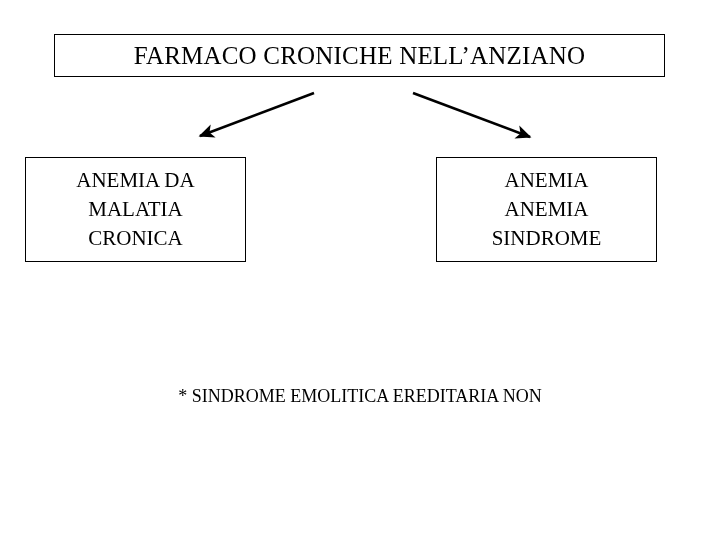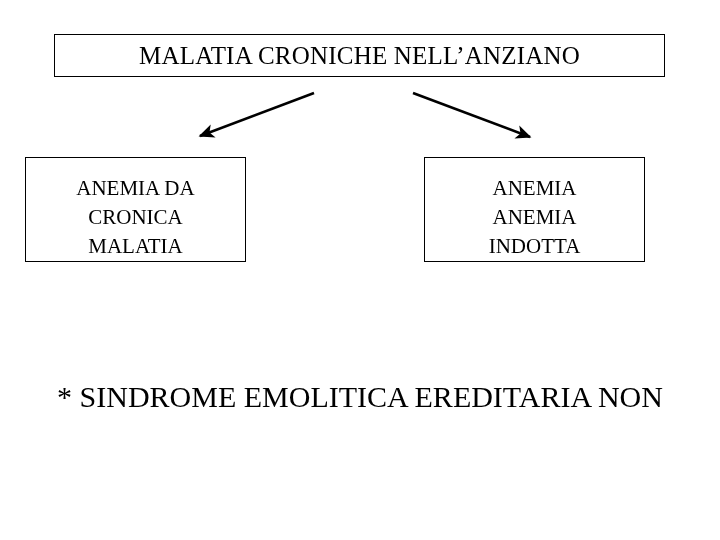--- a/index.html
+++ b/index.html
@@ -53,76 +53,76 @@
 
   
   .node-box {
     position: absolute;
     border: 1px solid #000000;
     box-sizing: border-box;
     background: #ffffff;
     display: flex;
     flex-direction: column;
     align-items: center;
-    justify-content: flex-end;
+    justify-content: center;
     top: 157px;
     width: 221px;
     height: 105px;
   }
   #node-left  { left: 25px; }
-  #node-right { left: 424px; }
+  #node-right { left: 436px; }
   .node-line {
     font-size: 21px;
     line-height: 29px;
     white-space: nowrap;
     text-align: center;
   }
 
   
   #footnote {
     position: absolute;
     left: 0px;
     top: 379px;
     width: 720px;
     text-align: center;
   }
   #footnote .foot-line {
-    font-size: 30px;
+    font-size: 18px;
     line-height: 35px;
     white-space: nowrap;
   }
 </style>
 </head>
 <body>
 
 <div id="slide">
 
   <div id="title-box">
-    <span class="title-text">MALATIA CRONICHE NELL’ANZIANO</span>
+    <span class="title-text">FARMACO CRONICHE NELL’ANZIANO</span>
   </div>
 
   <svg id="arrows" viewBox="0 0 720 540" width="720" height="540">
     <defs>
       <marker id="ah" markerWidth="7" markerHeight="7" refX="5.4" refY="3" orient="auto" markerUnits="strokeWidth">
         <path d="M0,0.35 L6,3 L0,5.65 L1.5,3 Z" fill="#000000"></path>
       </marker>
     </defs>
     <line x1="314" y1="93" x2="200" y2="136" stroke="#000000" stroke-width="2.6" marker-end="url(#ah)"></line>
     <line x1="413" y1="93" x2="530" y2="137" stroke="#000000" stroke-width="2.6" marker-end="url(#ah)"></line>
   </svg>
 
   <div id="node-left" class="node-box">
     <span class="node-line">ANEMIA DA</span>
+    <span class="node-line">MALATIA</span>
     <span class="node-line">CRONICA</span>
-    <span class="node-line">MALATIA</span>
   </div>
 
   <div id="node-right" class="node-box">
     <span class="node-line">ANEMIA</span>
     <span class="node-line">ANEMIA</span>
-    <span class="node-line">INDOTTA</span>
+    <span class="node-line">SINDROME</span>
   </div>
 
   <div id="footnote">
     <div class="foot-line">* SINDROME EMOLITICA EREDITARIA NON</div>
   </div>
 
 </div>
 
 </body></html>

